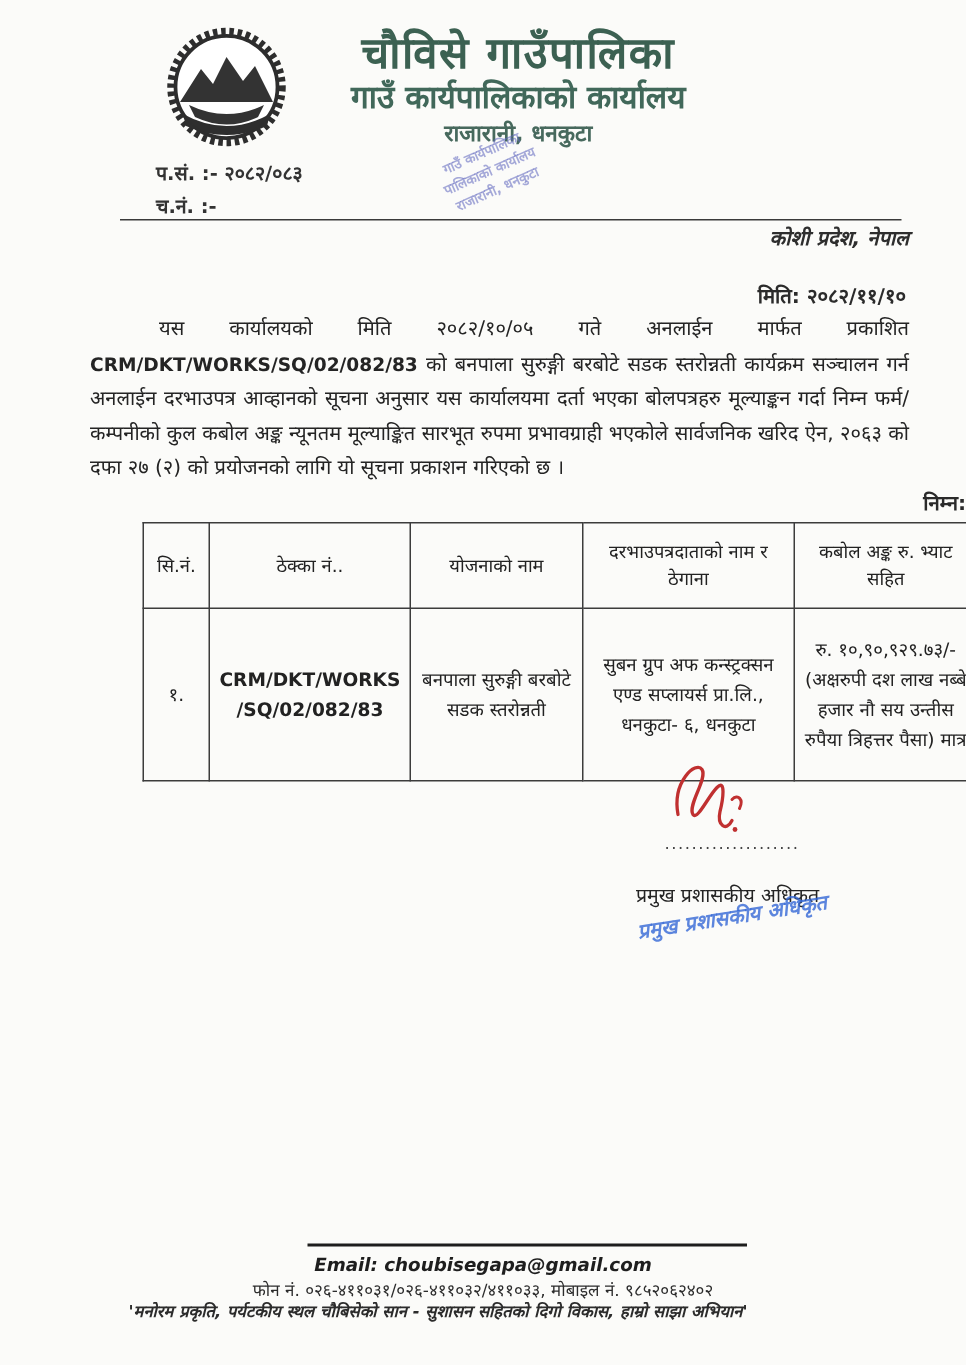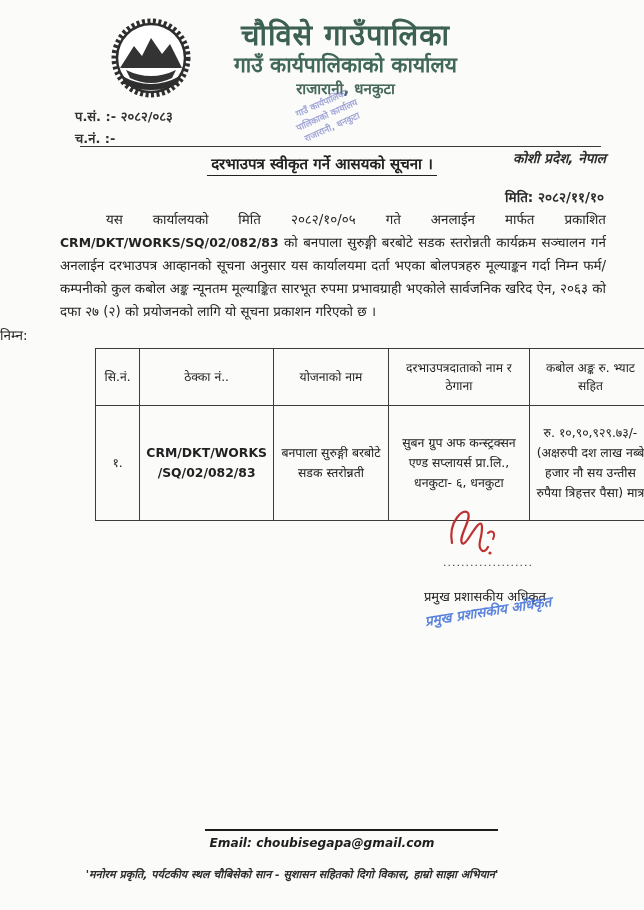--- a/index.html
+++ b/index.html
@@ -12,21 +12,21 @@
   .page{position:absolute;inset:0;}
 
   
   .logo{position:absolute;left:106px;top:16px;width:90px;height:88px;}
   .head-block{position:absolute;left:0;top:18px;width:644px;text-align:center;padding-left:47px;box-sizing:border-box;}
   .head-line1{font-size:29px;font-weight:bold;color:#3c6152;letter-spacing:1px;line-height:34px;}
   .head-line2{font-size:21px;font-weight:bold;color:#41685a;line-height:27px;text-align:center;}
   .head-line3{font-size:15px;font-weight:bold;color:#47695d;line-height:20px;}
 
   .ref-block{position:absolute;left:75px;top:106px;font-size:13px;font-weight:bold;color:#333;}
-  .ref-line{line-height:22px;}
+  .ref-line{line-height:22px;margin-left:29px;}
   .province{position:absolute;right:38px;top:108px;font-size:13.5px;font-weight:bold;font-style:italic;color:#2e2e2e;margin-top:41px;}
 
   .top-stamp{
     position:absolute;left:262px;top:96px;width:130px;
     transform:rotate(-24deg);
     color:rgba(92,100,190,0.55);
     font-size:9px;font-weight:bold;text-align:center;line-height:13px;
     pointer-events:none;
   }
 
@@ -38,21 +38,21 @@
 
   .date-line{position:absolute;right:40px;top:188px;font-size:13.5px;font-weight:bold;color:#2b2b2b;}
 
   .paragraph{
     position:absolute;left:60px;top:208px;width:546px;
     font-size:13.4px;line-height:23px;text-align:justify;color:#242424;
     text-indent:46px;
   }
   .paragraph .code{font-weight:bold;font-family:"DejaVu Sans","Liberation Sans",sans-serif;font-size:12.4px;}
 
-  .nimna{position:absolute;left:0;top:326px;width:644px;text-align:left;font-size:13.5px;font-weight:normal;}
+  .nimna{position:absolute;left:0;top:326px;width:644px;text-align:right;font-size:13.5px;font-weight:bold;}
 
   
   table.quote{position:absolute;left:95px;top:348px;width:557px;border-collapse:collapse;}
   table.quote th,table.quote td{
     border:1.3px solid #3c3c3c;vertical-align:middle;text-align:center;
     padding:4px 5px;color:#222;
   }
   table.quote th{font-size:12.2px;font-weight:normal;height:48px;line-height:18px;}
   table.quote td{height:106px;font-size:12.4px;line-height:20px;}
   td.sn{font-size:13px;}
@@ -113,23 +113,20 @@
   <div class="province">कोशी प्रदेश, नेपाल</div>
 
   <div class="top-stamp">
     <div>गाउँ कार्यपालिका</div>
     <div>पालिकाको कार्यालय</div>
     <div>राजारानी, धनकुटा</div>
   </div>
 
   <div class="rule1"></div>
 
-  <div class="subject">
-    <span>दरभाउपत्र स्वीकृत गर्ने आसयको सूचना ।</span>
-  </div>
 
   <div class="date-line">मिति: २०८२/११/१०</div>
 
   <div class="paragraph">
     <span>यस कार्यालयको मिति २०८२/१०/०५ गते अनलाईन मार्फत प्रकाशित </span><span class="code">CRM/DKT/WORKS/SQ/02/082/83</span><span> को बनपाला सुरुङ्गी बरबोटे सडक स्तरोन्नती कार्यक्रम सञ्चालन गर्न अनलाईन दरभाउपत्र आव्हानको सूचना अनुसार यस कार्यालयमा दर्ता भएका बोलपत्रहरु मूल्याङ्कन गर्दा निम्न फर्म/कम्पनीको कुल कबोल अङ्क  न्यूनतम मूल्याङ्कित सारभूत रुपमा प्रभावग्राही भएकोले सार्वजनिक खरिद ऐन, २०६३ को दफा २७ (२) को प्रयोजनको लागि यो सूचना प्रकाशन गरिएको छ ।</span>
   </div>
 
   <div class="nimna">निम्न:</div>
 
   <table class="quote">
@@ -167,15 +164,16 @@
     <path d="M14 40 C10 18 26 4 30 10 C34 16 20 34 24 40 C27 44 34 28 40 22 C46 16 44 30 42 38 C40 47 46 52 50 44" fill="none" stroke="#c03030" stroke-width="2.2" stroke-linecap="round"></path>
     <path d="M50 30 C54 26 58 30 55 36" fill="none" stroke="#c03030" stroke-width="2" stroke-linecap="round"></path>
     <circle cx="52" cy="50" r="1.6" fill="#c03030"></circle>
   </svg>
   <div class="sig-dots">....................</div>
   <div class="sig-post">प्रमुख प्रशासकीय अधिकृत</div>
   <div class="sig-stamp">प्रमुख प्रशासकीय अधिकृत</div>
 
   <div class="footer-rule"></div>
   <div class="footer-email">Email: choubisegapa@gmail.com</div>
+  <div class="footer-phone">फोन नं. ०२६-४११०३१/०२६-४११०३२/४११०३३, मोबाइल नं. ९८५२०६२४०२</div>
   <div class="footer-motto">'मनोरम प्रकृति, पर्यटकीय स्थल चौबिसेको सान - सुशासन सहितको दिगो विकास, हाम्रो साझा अभियान'</div>
 
 </div>
 
 </body></html>

